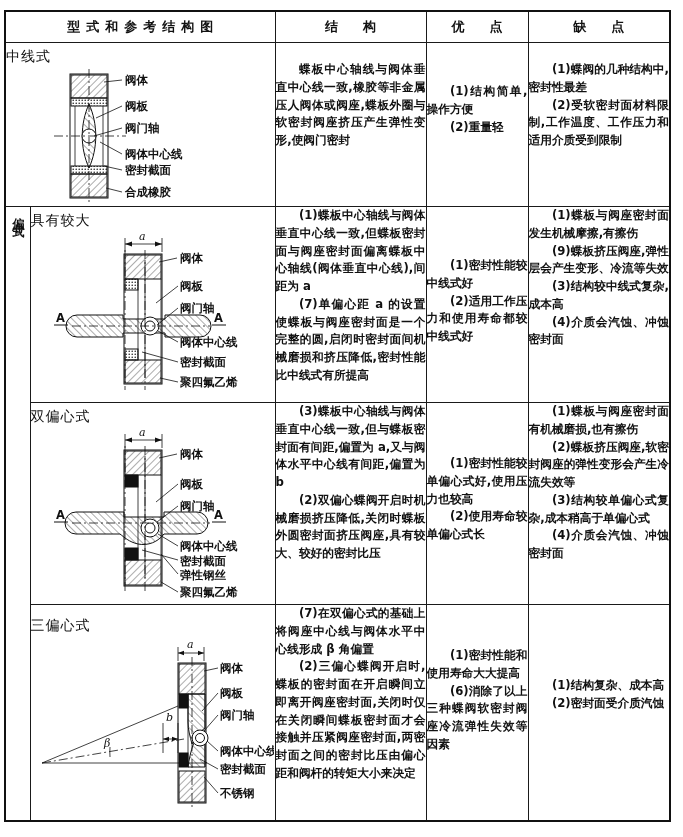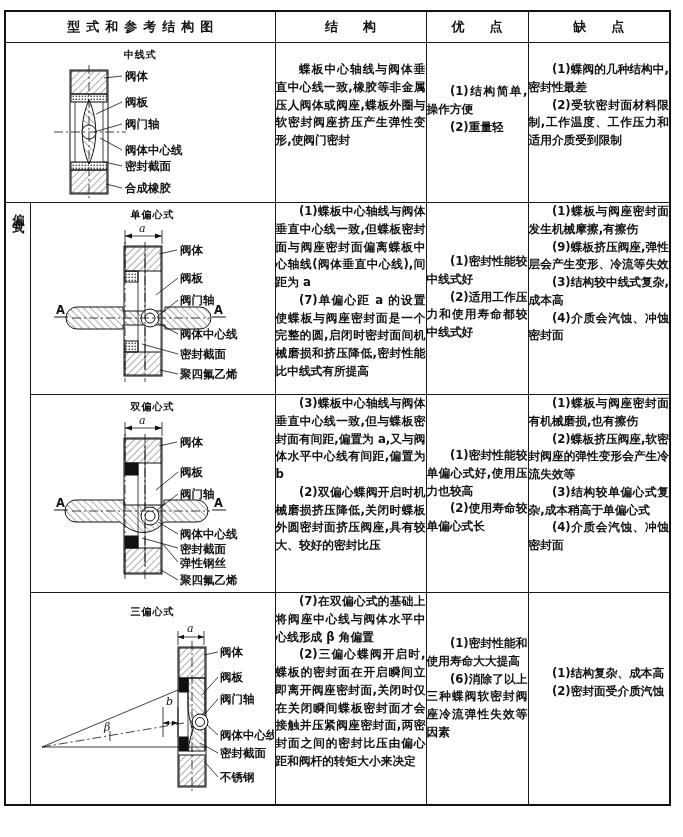--- a/index.html
+++ b/index.html
@@ -75,23 +75,22 @@
     text-align: justify;
     text-justify: inter-ideograph;
     font-family: "DejaVu Sans", "Liberation Sans", sans-serif;
     margin-top: 12px;
   }
   .txt p { margin: 0; text-indent: 2em; }
 
   
   .diagcell { position: relative; }
   .diag-title {
-    text-align: center;
-    font-size: 10px;
-    font-weight: bold;
+    font-size: 14px;
+    font-weight: normal;
     padding-top: 5px;
     letter-spacing: 1px;
   }
   .diagwrap { position: relative; width: 100%; }
   svg.fig { display: block; margin: 0 auto; }
   .lbl {
     font-family: "DejaVu Sans", "Liberation Sans", sans-serif;
     font-size: 11.5px;
     font-weight: bold;
     fill: #111;
@@ -200,21 +199,21 @@
           <p>(1)蝶阀的几种结构中,密封性最差</p>
           <p>(2)受软密封面材料限制,工作温度、工作压力和适用介质受到限制</p>
         </td>
       </tr>
 
       <tr>
         <td class="vcat" rowspan="3">
           <span class="vtext">偏心式</span>
         </td>
         <td class="diagcell">
-          <div class="diag-title">单偏心式</div>
+          <div class="diag-title">具有较大</div>
           <div class="diagwrap">
             <svg class="fig" width="242" height="172" viewBox="0 0 242 172">
 
               <line x1="93" y1="14" x2="130" y2="14" class="ln-thin"></line>
               <path d="M93 14 l7 -2.4 v4.8 z" fill="#111"></path>
               <path d="M130 14 l-7 -2.4 v4.8 z" fill="#111"></path>
               <line x1="93" y1="8" x2="93" y2="22" class="ln-thin"></line>
               <line x1="130" y1="8" x2="130" y2="22" class="ln-thin"></line>
               <text class="dim" x="107" y="10">a</text>
 

